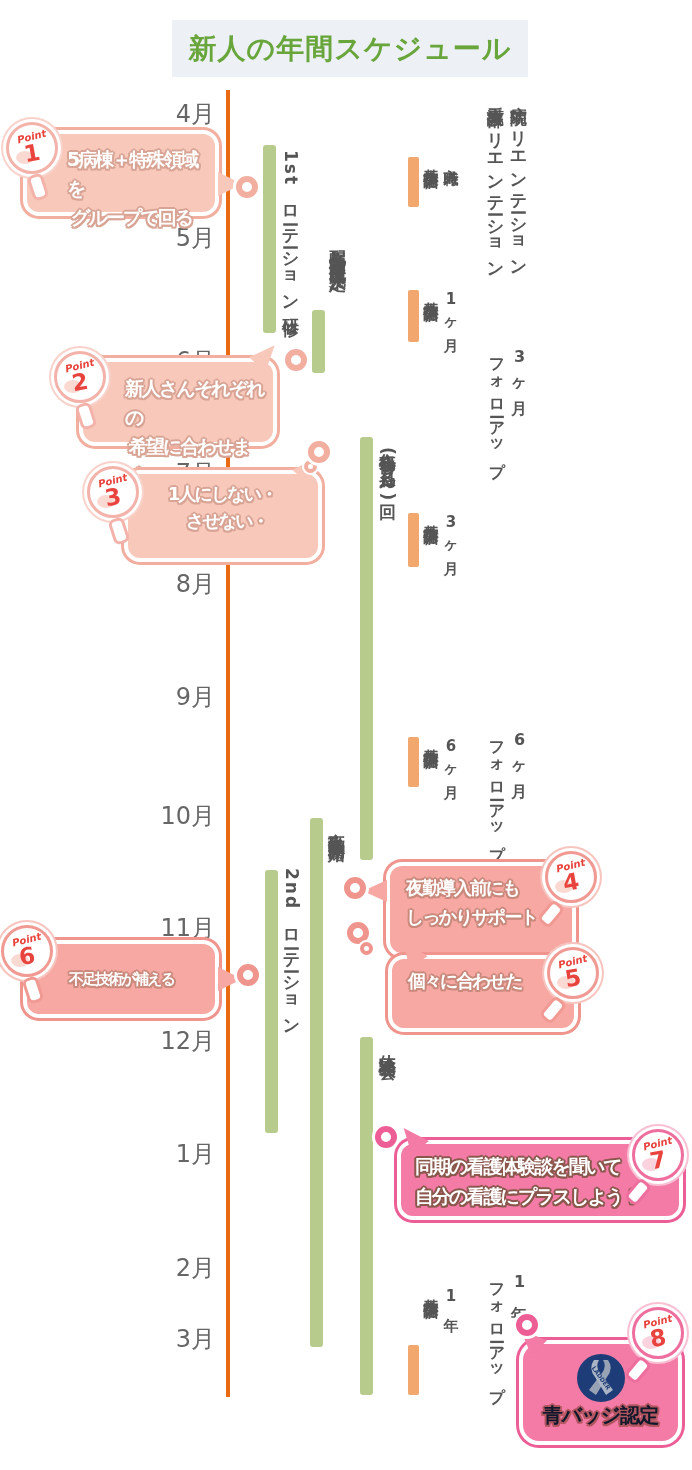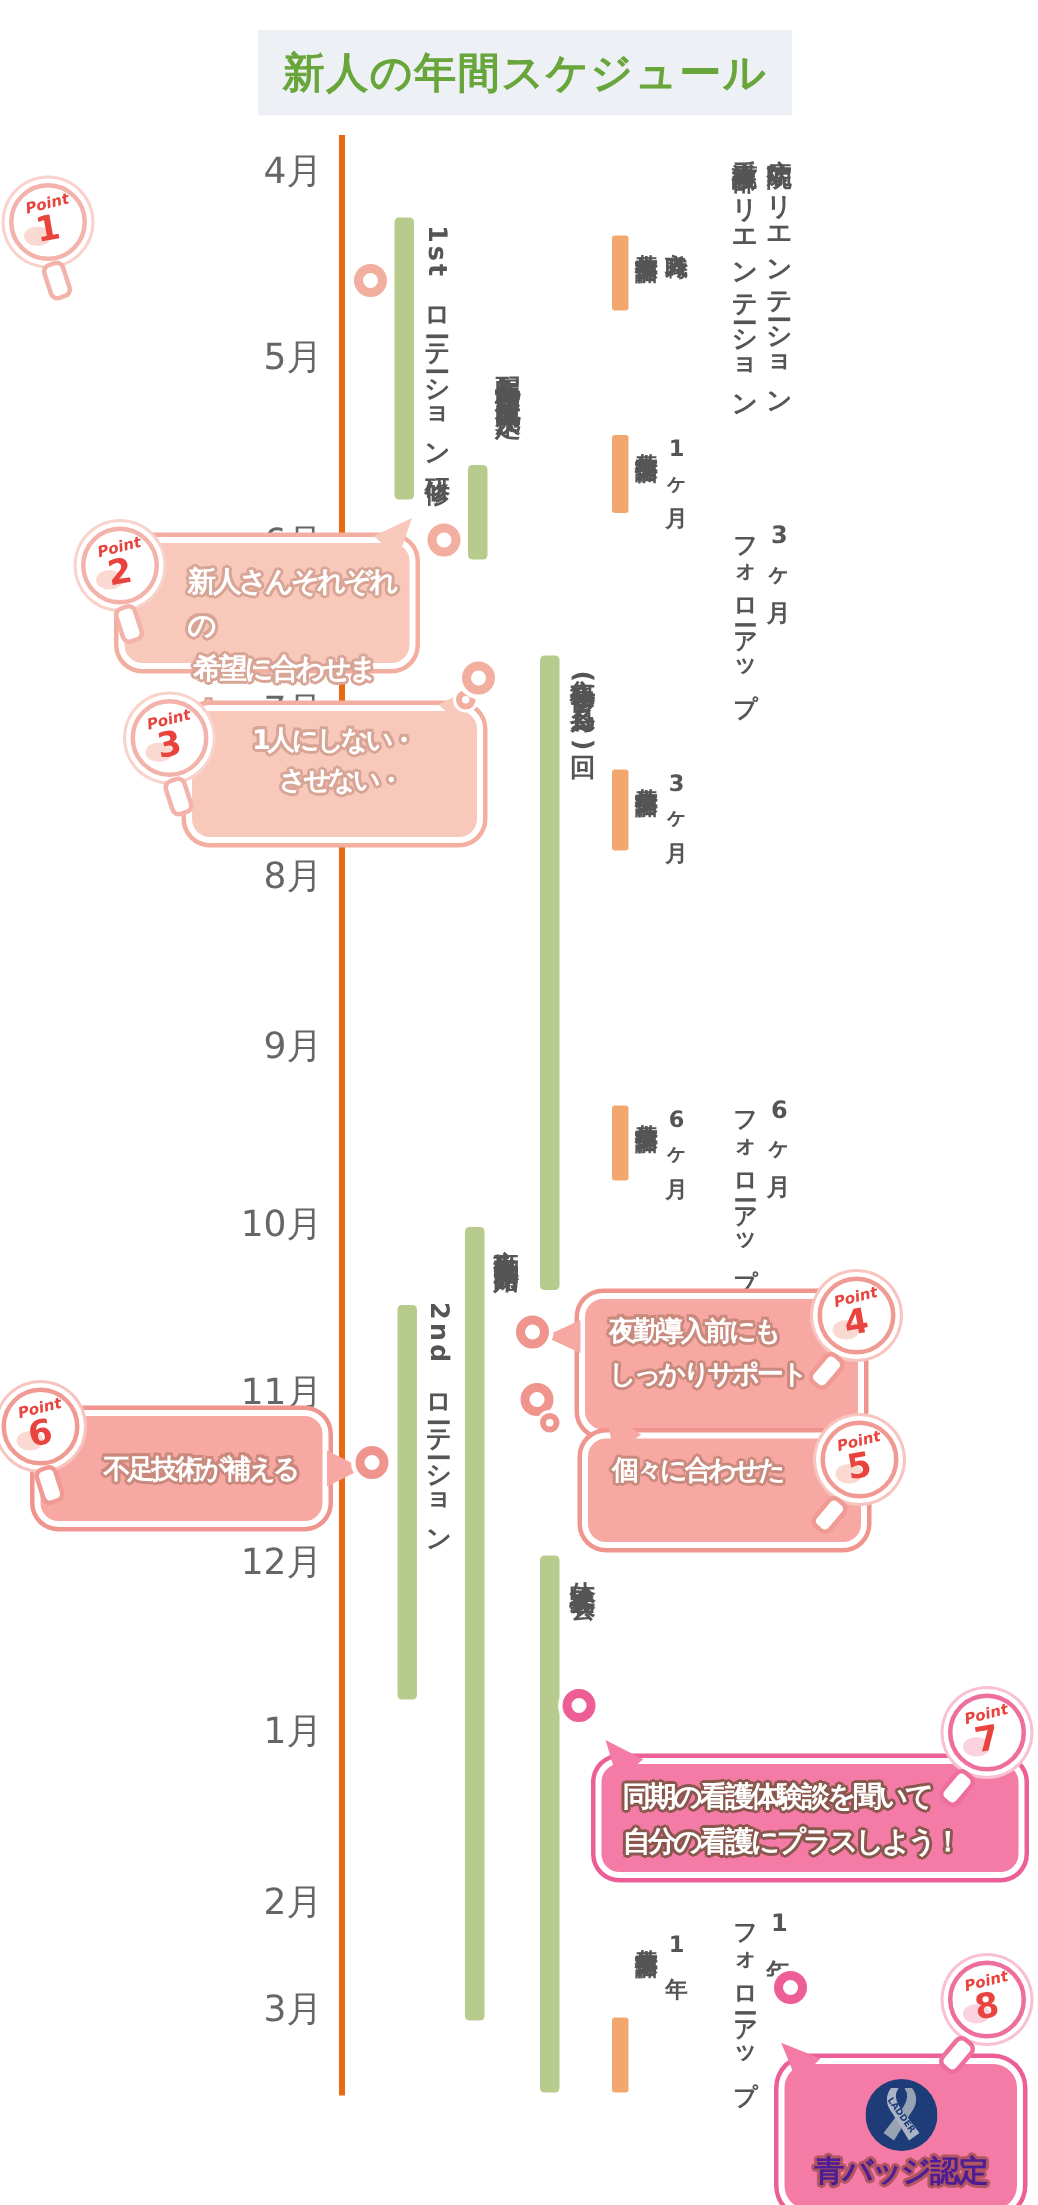--- a/index.html
+++ b/index.html
@@ -20,30 +20,30 @@
   .plabel{font-size:17px;font-weight:600;letter-spacing:2px;line-height:22px;}
   .elabel{font-size:15px;font-weight:600;letter-spacing:1px;line-height:20px;}
   .olabel{font-size:17px;font-weight:600;letter-spacing:2px;line-height:23px;}
   .flabel{font-size:16px;font-weight:600;letter-spacing:2px;line-height:22px;}
   .vcol{display:block;}
   .upr{text-orientation:upright;}
 
   .bubble{position:absolute;border:4px solid #fff;border-radius:16px;z-index:4;box-sizing:border-box;}
   .bubble.light{background:#f8c9bb;box-shadow:0 0 0 3px #f2ae9e;--fill:#f8c9bb;}
   .bubble.med{background:#f7a8a3;box-shadow:0 0 0 3px #ef958e;--fill:#f7a8a3;}
-  .bubble.dark{background:#f37ba5;box-shadow:0 0 0 3px #ec5e95;margin-top:32px;--fill:#f37ba5;}
+  .bubble.dark{background:#f37ba5;box-shadow:0 0 0 3px #ec5e95;--fill:#f37ba5;}
   .btxt{color:#fff;font-weight:800;font-size:19px;line-height:29px;letter-spacing:-2px;}
   .bline{display:block;}
   .light .btxt{text-shadow:-2px 0 #d8a495,2px 0 #d8a495,0 -2px #d8a495,0 2px #d8a495,
     -1.5px -1.5px #d8a495,1.5px -1.5px #d8a495,-1.5px 1.5px #d8a495,1.5px 1.5px #d8a495;}
   .med .btxt{text-shadow:-2px 0 #c9897c,2px 0 #c9897c,0 -2px #c9897c,0 2px #c9897c,
     -1.5px -1.5px #c9897c,1.5px -1.5px #c9897c,-1.5px 1.5px #c9897c,1.5px 1.5px #c9897c;}
   .dark .btxt{text-shadow:-2px 0 #8a574d,2px 0 #8a574d,0 -2px #8a574d,0 2px #8a574d,
     -1.5px -1.5px #8a574d,1.5px -1.5px #8a574d,-1.5px 1.5px #8a574d,1.5px 1.5px #8a574d;}
-  .p8label{color:#4c1d95;font-weight:800;font-size:20px;letter-spacing:-1px;text-align:center;
+  .p8label{color:#0f172a;font-weight:800;font-size:20px;letter-spacing:-1px;text-align:center;
     text-shadow:-2px 0 #b25661,2px 0 #b25661,0 -2px #b25661,0 2px #b25661,
     -1.5px -1.5px #b25661,1.5px -1.5px #b25661,-1.5px 1.5px #b25661,1.5px 1.5px #b25661;}
 
   .tail{position:absolute;width:0;height:0;}
   .tail-right{border-top:12px solid transparent;border-bottom:12px solid transparent;border-left:24px solid var(--fill);}
   .tail-left{border-top:11px solid transparent;border-bottom:11px solid transparent;border-right:24px solid var(--fill);}
   .tail-up{border-left:11px solid transparent;border-right:11px solid transparent;border-bottom:26px solid var(--fill);}
 
   .donut{position:absolute;width:10px;height:10px;background:#fff;border:6px solid #f2ae9e;border-radius:50%;
          box-shadow:0 0 0 3px #fff;z-index:5;}
@@ -147,20 +147,27 @@
   </div>
   <div class="vtext flabel" style="left:486px;top:730px">
     <span class="vcol upr">6ヶ月</span>
     <span class="vcol">フォローアップ</span>
   </div>
   <div class="vtext flabel" style="left:486px;top:1272px">
     <span class="vcol upr">1年</span>
     <span class="vcol">フォローアップ</span>
   </div>
 
+  <div class="bubble light" style="left:23px;top:130px;width:196px;height:86px">
+    <div class="btxt" style="padding:11px 6px 0 40px">
+      <span class="bline">5病棟＋特殊領域を</span>
+      <span class="bline" style="margin-left:4px">グループで回る</span>
+    </div>
+    <div class="tail tail-right" style="right:-27px;top:38px"></div>
+  </div>
   <div class="donut" style="left:236px;top:176px"></div>
   <div class="pbadge light-b" style="left:6px;top:122px">
     <span class="blob"></span>
     <span class="ptag">Point</span>
     <span class="pnum">1</span>
   </div>
   <div class="phandle light-b rotL" style="left:30px;top:174px"></div>
 
   <div class="bubble light" style="left:79px;top:358px;width:198px;height:88px">
     <div class="btxt" style="padding:12px 6px 0 42px">
@@ -217,21 +224,21 @@
   <div class="donut med-c" style="left:347px;top:922px"></div>
   <div class="dot med-c" style="left:360px;top:942px"></div>
   <div class="pbadge med-b" style="left:547px;top:947px">
     <span class="blob"></span>
     <span class="ptag">Point</span>
     <span class="pnum">5</span>
   </div>
   <div class="phandle med-b rotR" style="left:545px;top:997px"></div>
 
   <div class="bubble med" style="left:23px;top:940px;width:196px;height:78px">
-    <div class="btxt" style="padding:21px 0 0 42px;font-size:18px">
+    <div class="btxt" style="padding:21px 0 0 42px;font-size:15px">
       <span class="bline">不足技術が補える</span>
     </div>
     <div class="tail tail-right" style="right:-27px;top:23px"></div>
   </div>
   <div class="donut med-c" style="left:237px;top:964px"></div>
   <div class="pbadge med-b" style="left:1px;top:925px">
     <span class="blob"></span>
     <span class="ptag">Point</span>
     <span class="pnum">6</span>
   </div>

